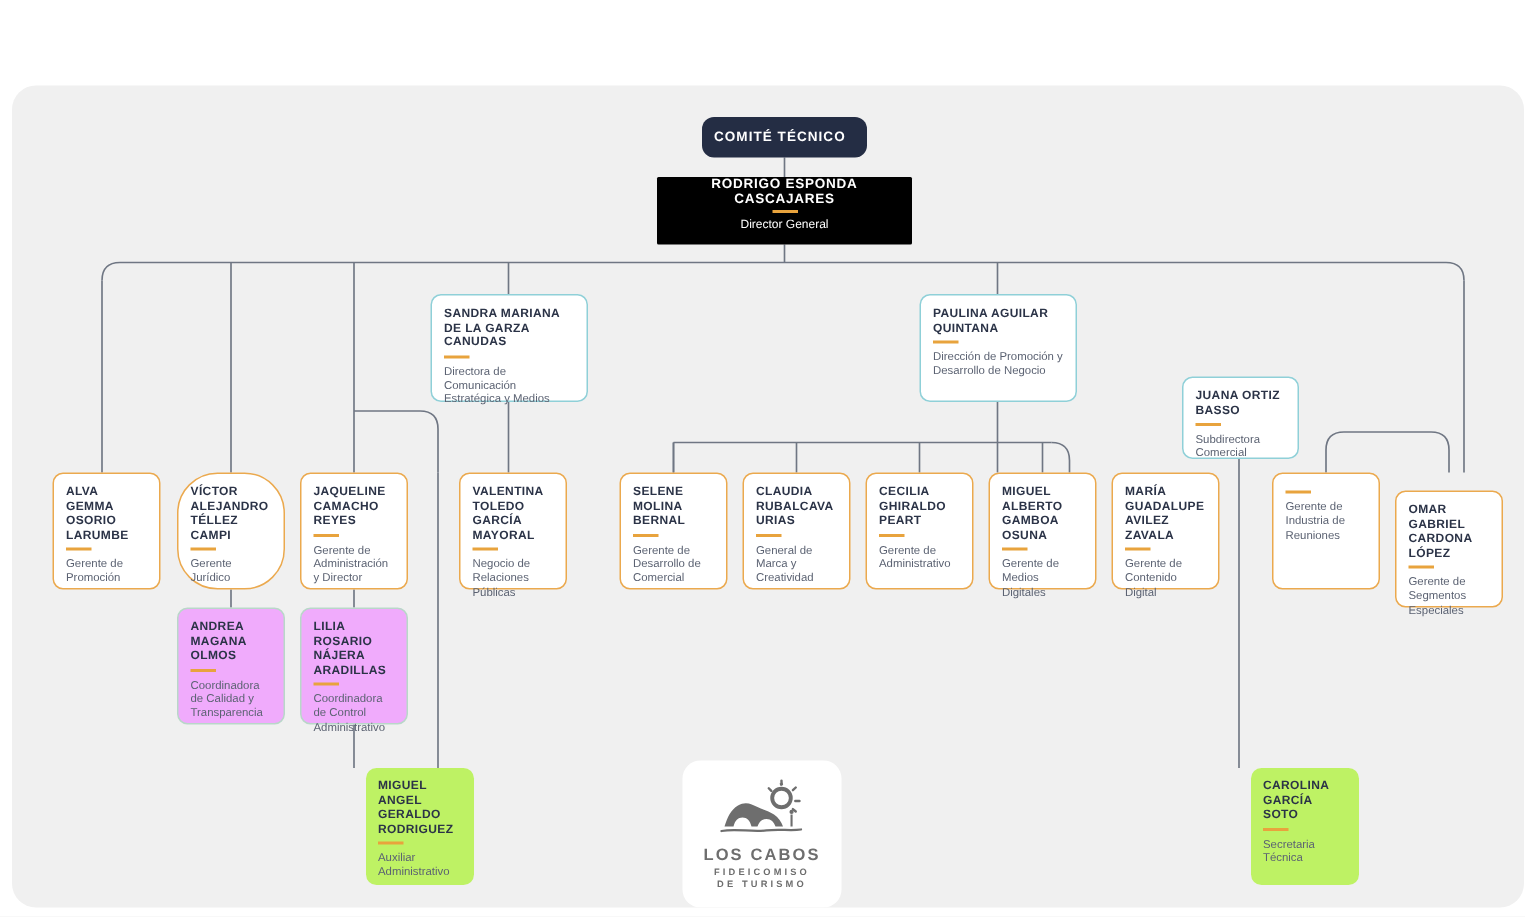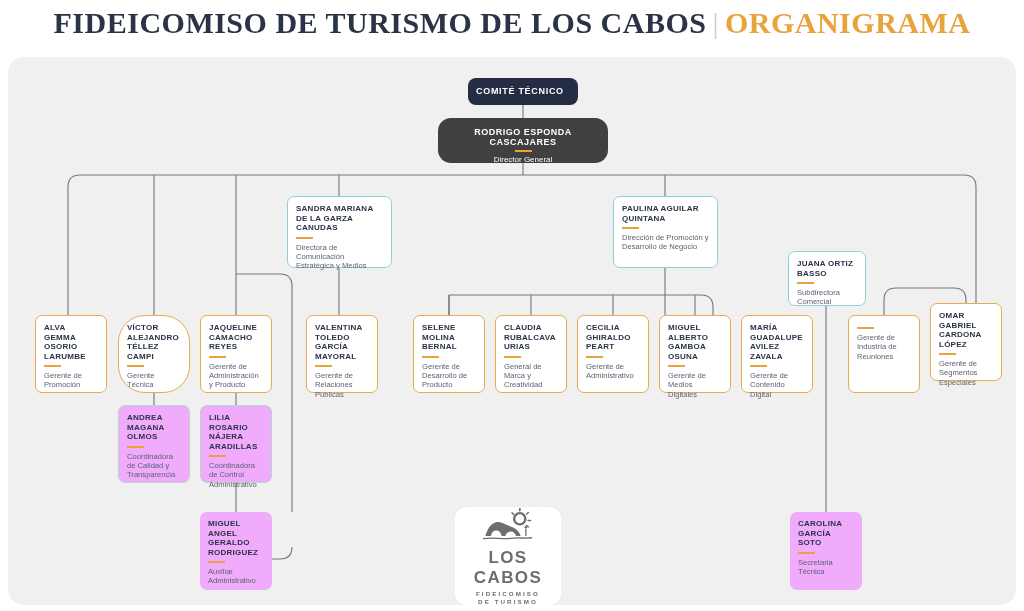--- a/index.html
+++ b/index.html
@@ -50,53 +50,50 @@
 
   
   .node.committee{
     background:#242d44;border:none;border-radius:8px;
     display:flex;align-items:center;
   }
   .node.committee .nm{
     color:#ffffff;font-size:9px;letter-spacing:.7px;text-align:center;
   }
   .node.director{
-    background:#404040;border:none;border-radius:13px;
-    text-align:center;padding-top:10px;
+    background:#000000;border:none;border-radius:1px;
+    text-align:center;padding-top:0;
   }
   .node.director .nm{color:#ffffff;font-size:9px;letter-spacing:.5px;}
   .node.director .rule{margin:3px auto 3px auto;background:#e8a33d;}
   .node.director .rl{color:#ffffff;font-size:8px;}
 
   .node.teal{background:#ffffff;border:1.2px solid #8fd0d8;}
   .node.orange{background:#ffffff;border:1.2px solid #eba94e;}
   .node.mint{background:#f0abfc;border:1.2px solid #b9d7c9;}
-  .node.plain{background:#f0abfc;border:none;}
+  .node.plain{background:#bef264;border:none;margin-left:44px;}
 
   
   .logo-card{
     position:absolute;background:#ffffff;border-radius:12px;
     display:flex;flex-direction:column;align-items:center;justify-content:center;
   }
   .logo-word{
     font-family:"Liberation Sans","DejaVu Sans",sans-serif;
     color:#6e6e6e;text-align:center;
   }
-  .logo-l1{font-size:17px;font-weight:bold;letter-spacing:1.4px;margin-top:3px;}
+  .logo-l1{font-size:11px;font-weight:bold;letter-spacing:1.4px;margin-top:3px;}
   .logo-l2{font-size:6.2px;font-weight:bold;letter-spacing:2.1px;margin-top:2px;}
   .logo-l3{font-size:6.2px;font-weight:bold;letter-spacing:2.1px;margin-top:1px;}
 </style>
 </head>
 <body>
 
 <div id="root">
 
-  <div class="page-title">
-    <span>FIDEICOMISO DE TURISMO DE LOS CABOS</span><span class="sep">|</span><span class="accent">ORGANIGRAMA</span>
-  </div>
 
   <div class="canvas">
 
     <svg class="svg-layer" viewBox="0 0 1008 548" xmlns="http://www.w3.org/2000/svg">
       <g fill="none" stroke="#6f7683" stroke-width="1.1" stroke-linecap="butt">
 
         <path d="M515,48 L515,61"></path>
 
         <path d="M515,106 L515,118"></path>
 
@@ -172,36 +169,36 @@
           <div class="rl">Subdirectora Comercial</div>
         </div>
         <div class="node orange" style="left: 27px; top: 258px; width: 72px; height: 78px;">
           <div class="nm">ALVA GEMMA OSORIO LARUMBE</div>
           <div class="rule"></div>
           <div class="rl">Gerente de Promoción</div>
         </div>
         <div class="node orange" style="left: 110px; top: 258px; width: 72px; height: 78px; border-radius: 27px;">
           <div class="nm">VÍCTOR ALEJANDRO TÉLLEZ CAMPI</div>
           <div class="rule"></div>
-          <div class="rl">Gerente Técnica</div>
+          <div class="rl">Gerente Jurídico</div>
         </div>
         <div class="node orange" style="left: 192px; top: 258px; width: 72px; height: 78px;">
           <div class="nm">JAQUELINE CAMACHO REYES</div>
           <div class="rule"></div>
-          <div class="rl">Gerente de Administración y Producto</div>
+          <div class="rl">Gerente de Administración y Director</div>
         </div>
         <div class="node orange" style="left: 298px; top: 258px; width: 72px; height: 78px;">
           <div class="nm">VALENTINA TOLEDO GARCÍA MAYORAL</div>
           <div class="rule"></div>
-          <div class="rl">Gerente de Relaciones Públicas</div>
+          <div class="rl">Negocio de Relaciones Públicas</div>
         </div>
         <div class="node orange" style="left: 405px; top: 258px; width: 72px; height: 78px;">
           <div class="nm">SELENE MOLINA BERNAL</div>
           <div class="rule"></div>
-          <div class="rl">Gerente de Desarrollo de Producto</div>
+          <div class="rl">Gerente de Desarrollo de Comercial</div>
         </div>
         <div class="node orange" style="left: 487px; top: 258px; width: 72px; height: 78px;">
           <div class="nm">CLAUDIA RUBALCAVA URIAS</div>
           <div class="rule"></div>
           <div class="rl">General de Marca y Creatividad</div>
         </div>
         <div class="node orange" style="left: 569px; top: 258px; width: 72px; height: 78px;">
           <div class="nm">CECILIA GHIRALDO PEART</div>
           <div class="rule"></div>
           <div class="rl">Gerente de Administrativo</div>
@@ -213,21 +210,21 @@
         </div>
         <div class="node orange" style="left: 733px; top: 258px; width: 72px; height: 78px;">
           <div class="nm">MARÍA GUADALUPE AVILEZ ZAVALA</div>
           <div class="rule"></div>
           <div class="rl">Gerente de Contenido Digital</div>
         </div>
         <div class="node orange" style="left: 840px; top: 258px; width: 72px; height: 78px;">
           <div class="rule"></div>
           <div class="rl">Gerente de Industria de Reuniones</div>
         </div>
-        <div class="node orange" style="left: 922px; top: 246px; width: 72px; height: 78px;">
+        <div class="node orange" style="left: 922px; top: 270px; width: 72px; height: 78px;">
           <div class="nm">OMAR GABRIEL CARDONA LÓPEZ</div>
           <div class="rule"></div>
           <div class="rl">Gerente de Segmentos Especiales</div>
         </div>
         <div class="node mint" style="left: 110px; top: 348px; width: 72px; height: 78px;">
           <div class="nm">ANDREA MAGANA OLMOS</div>
           <div class="rule"></div>
           <div class="rl">Coordinadora de Calidad y Transparencia</div>
         </div>
         <div class="node mint" style="left: 192px; top: 348px; width: 72px; height: 78px;">

